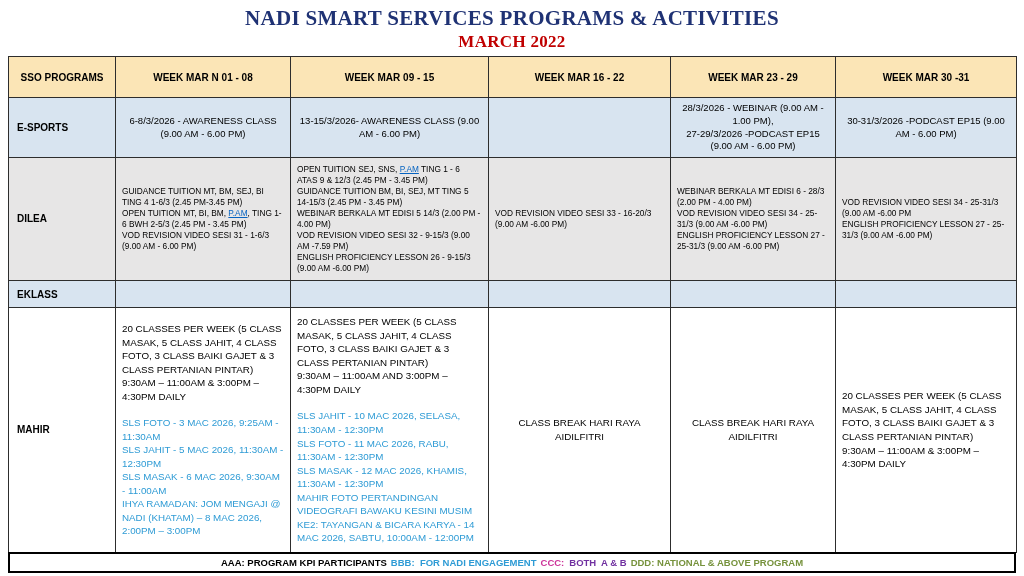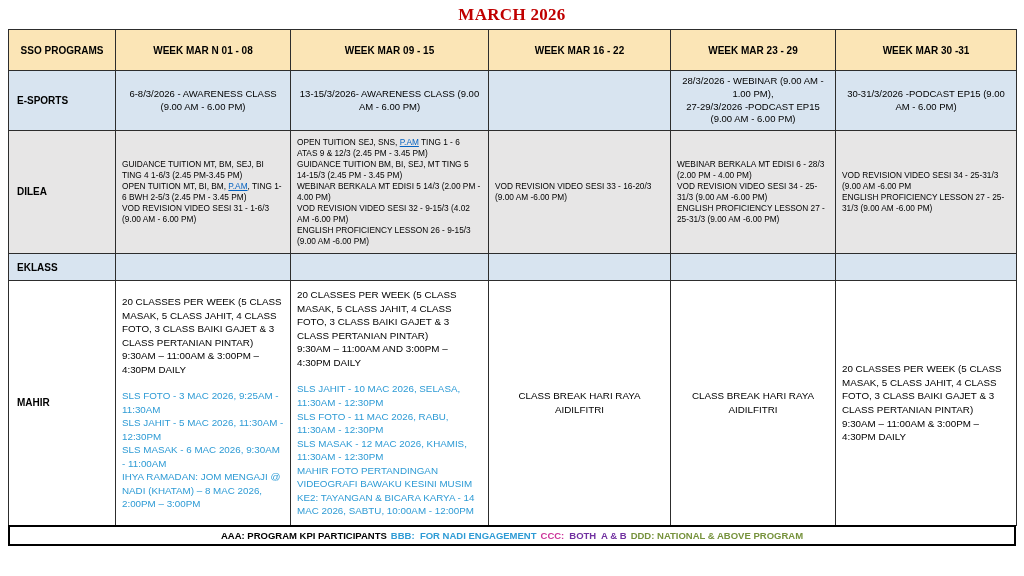--- a/index.html
+++ b/index.html
@@ -65,21 +65,22 @@
     font-size:9.5px;font-weight:bold;white-space:pre;
   }
   .legend span{display:inline-block;}
   .legend .gap-lg{margin-left:4px;}
   .legend .gap-sm{margin-left:5px;}
 </style>
 </head>
 <body>
 
 <div class="page">
-  <h2 class="subtitle">MARCH 2026</h2>
+  <h1 class="title">NADI SMART SERVICES PROGRAMS &amp; ACTIVITIES</h1>
+  <h2 class="subtitle">MARCH 2022</h2>
 
   <table class="schedule">
     <colgroup>
       <col style="width:107px">
         <col style="width:175px">
         <col style="width:198px">
       <col style="width:182px">
         <col style="width:165px">
         <col style="width:181px">
     </colgroup>
@@ -115,21 +116,21 @@
           <td class="rowlabel">DILEA</td>
           <td>
             <div class="block"><span>GUIDANCE TUITION MT, BM, SEJ, BI TING 4 1-6/3 (2.45 PM-3.45 PM)</span></div>
             <div class="block"><span>OPEN TUITION MT, BI, BM, </span><a class="plink" href="#">P.AM</a><span>, TING 1-6 BWH 2-5/3 (2.45 PM - 3.45 PM)</span></div>
             <div class="block"><span>VOD REVISION VIDEO SESI 31 - 1-6/3 (9.00 AM - 6.00 PM)</span></div>
           </td>
           <td>
             <div class="block"><span>OPEN TUITION SEJ, SNS, </span><a class="plink" href="#">P.AM</a><span> TING 1 - 6 ATAS 9 &amp; 12/3 (2.45 PM - 3.45 PM)</span></div>
             <div class="block"><span>GUIDANCE TUITION BM, BI, SEJ, MT TING 5 14-15/3 (2.45 PM - 3.45 PM)</span></div>
             <div class="block"><span>WEBINAR BERKALA MT EDISI 5 14/3 (2.00 PM - 4.00 PM)</span></div>
-            <div class="block"><span>VOD REVISION VIDEO SESI 32 - 9-15/3 (4.02 AM -6.00 PM)</span></div>
+            <div class="block"><span>VOD REVISION VIDEO SESI 32 - 9-15/3 (9.00 AM -7.59 PM)</span></div>
             <div class="block"><span>ENGLISH PROFICIENCY LESSON 26 - 9-15/3 (9.00 AM -6.00 PM)</span></div>
           </td>
           <td>
             <div class="block"><span>VOD REVISION VIDEO SESI 33 - 16-20/3 (9.00 AM -6.00 PM)</span></div>
           </td>
           <td>
             <div class="block"><span>WEBINAR BERKALA MT EDISI 6 - 28/3 (2.00 PM - 4.00 PM)</span></div>
             <div class="block"><span>VOD REVISION VIDEO SESI 34 - 25-31/3 (9.00 AM -6.00 PM)</span></div>
             <div class="block"><span>ENGLISH PROFICIENCY LESSON 27 - 25-31/3 (9.00 AM -6.00 PM)</span></div>
           </td>

